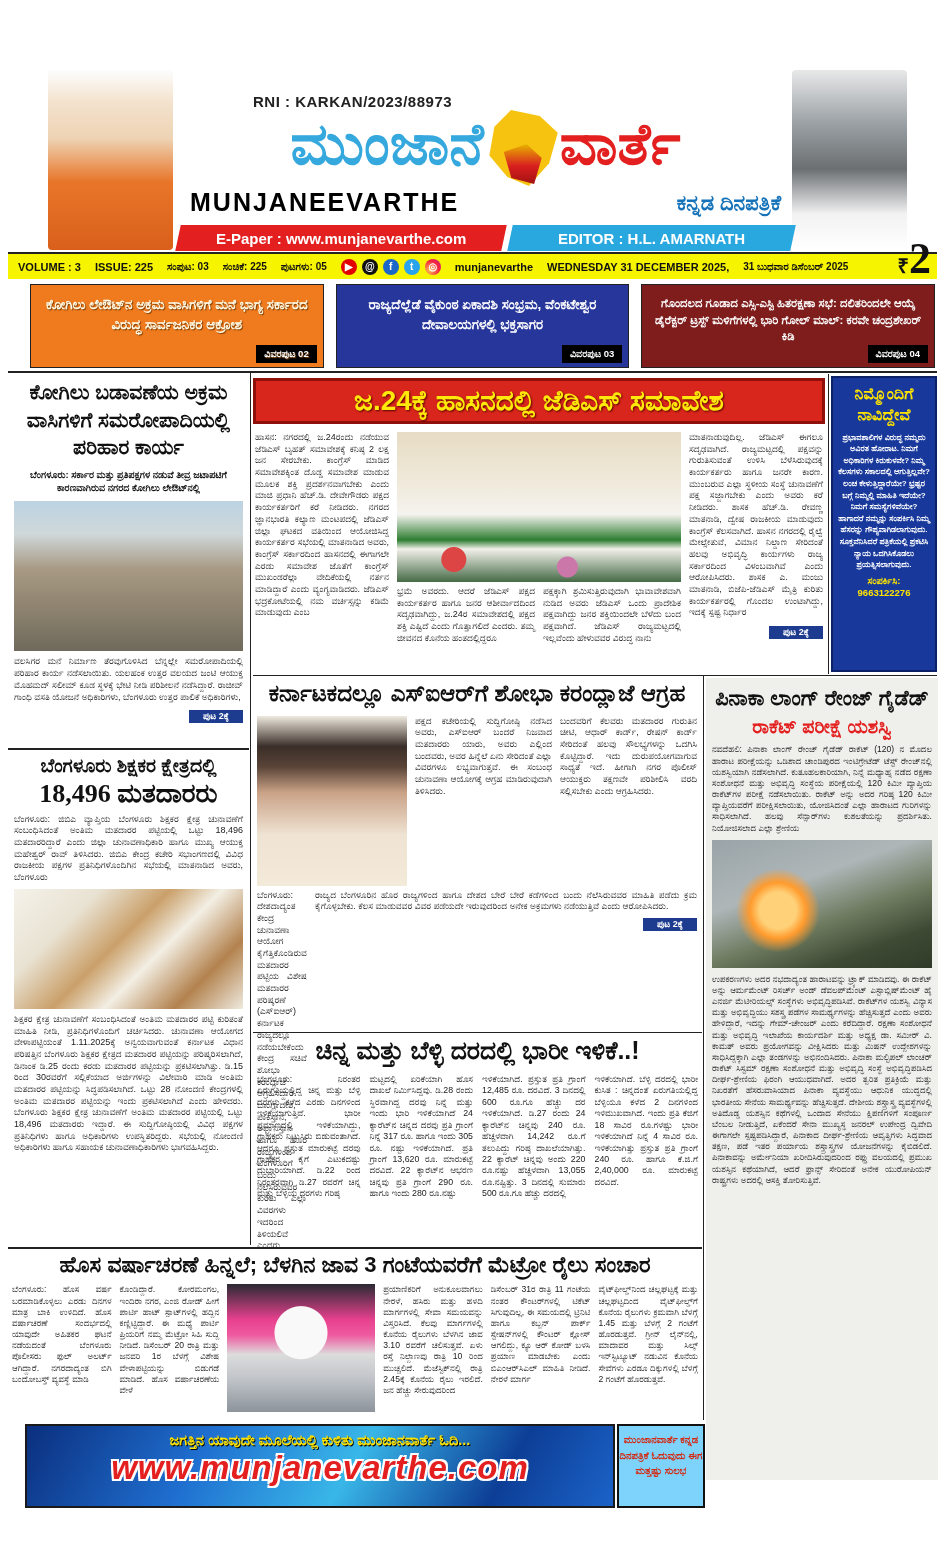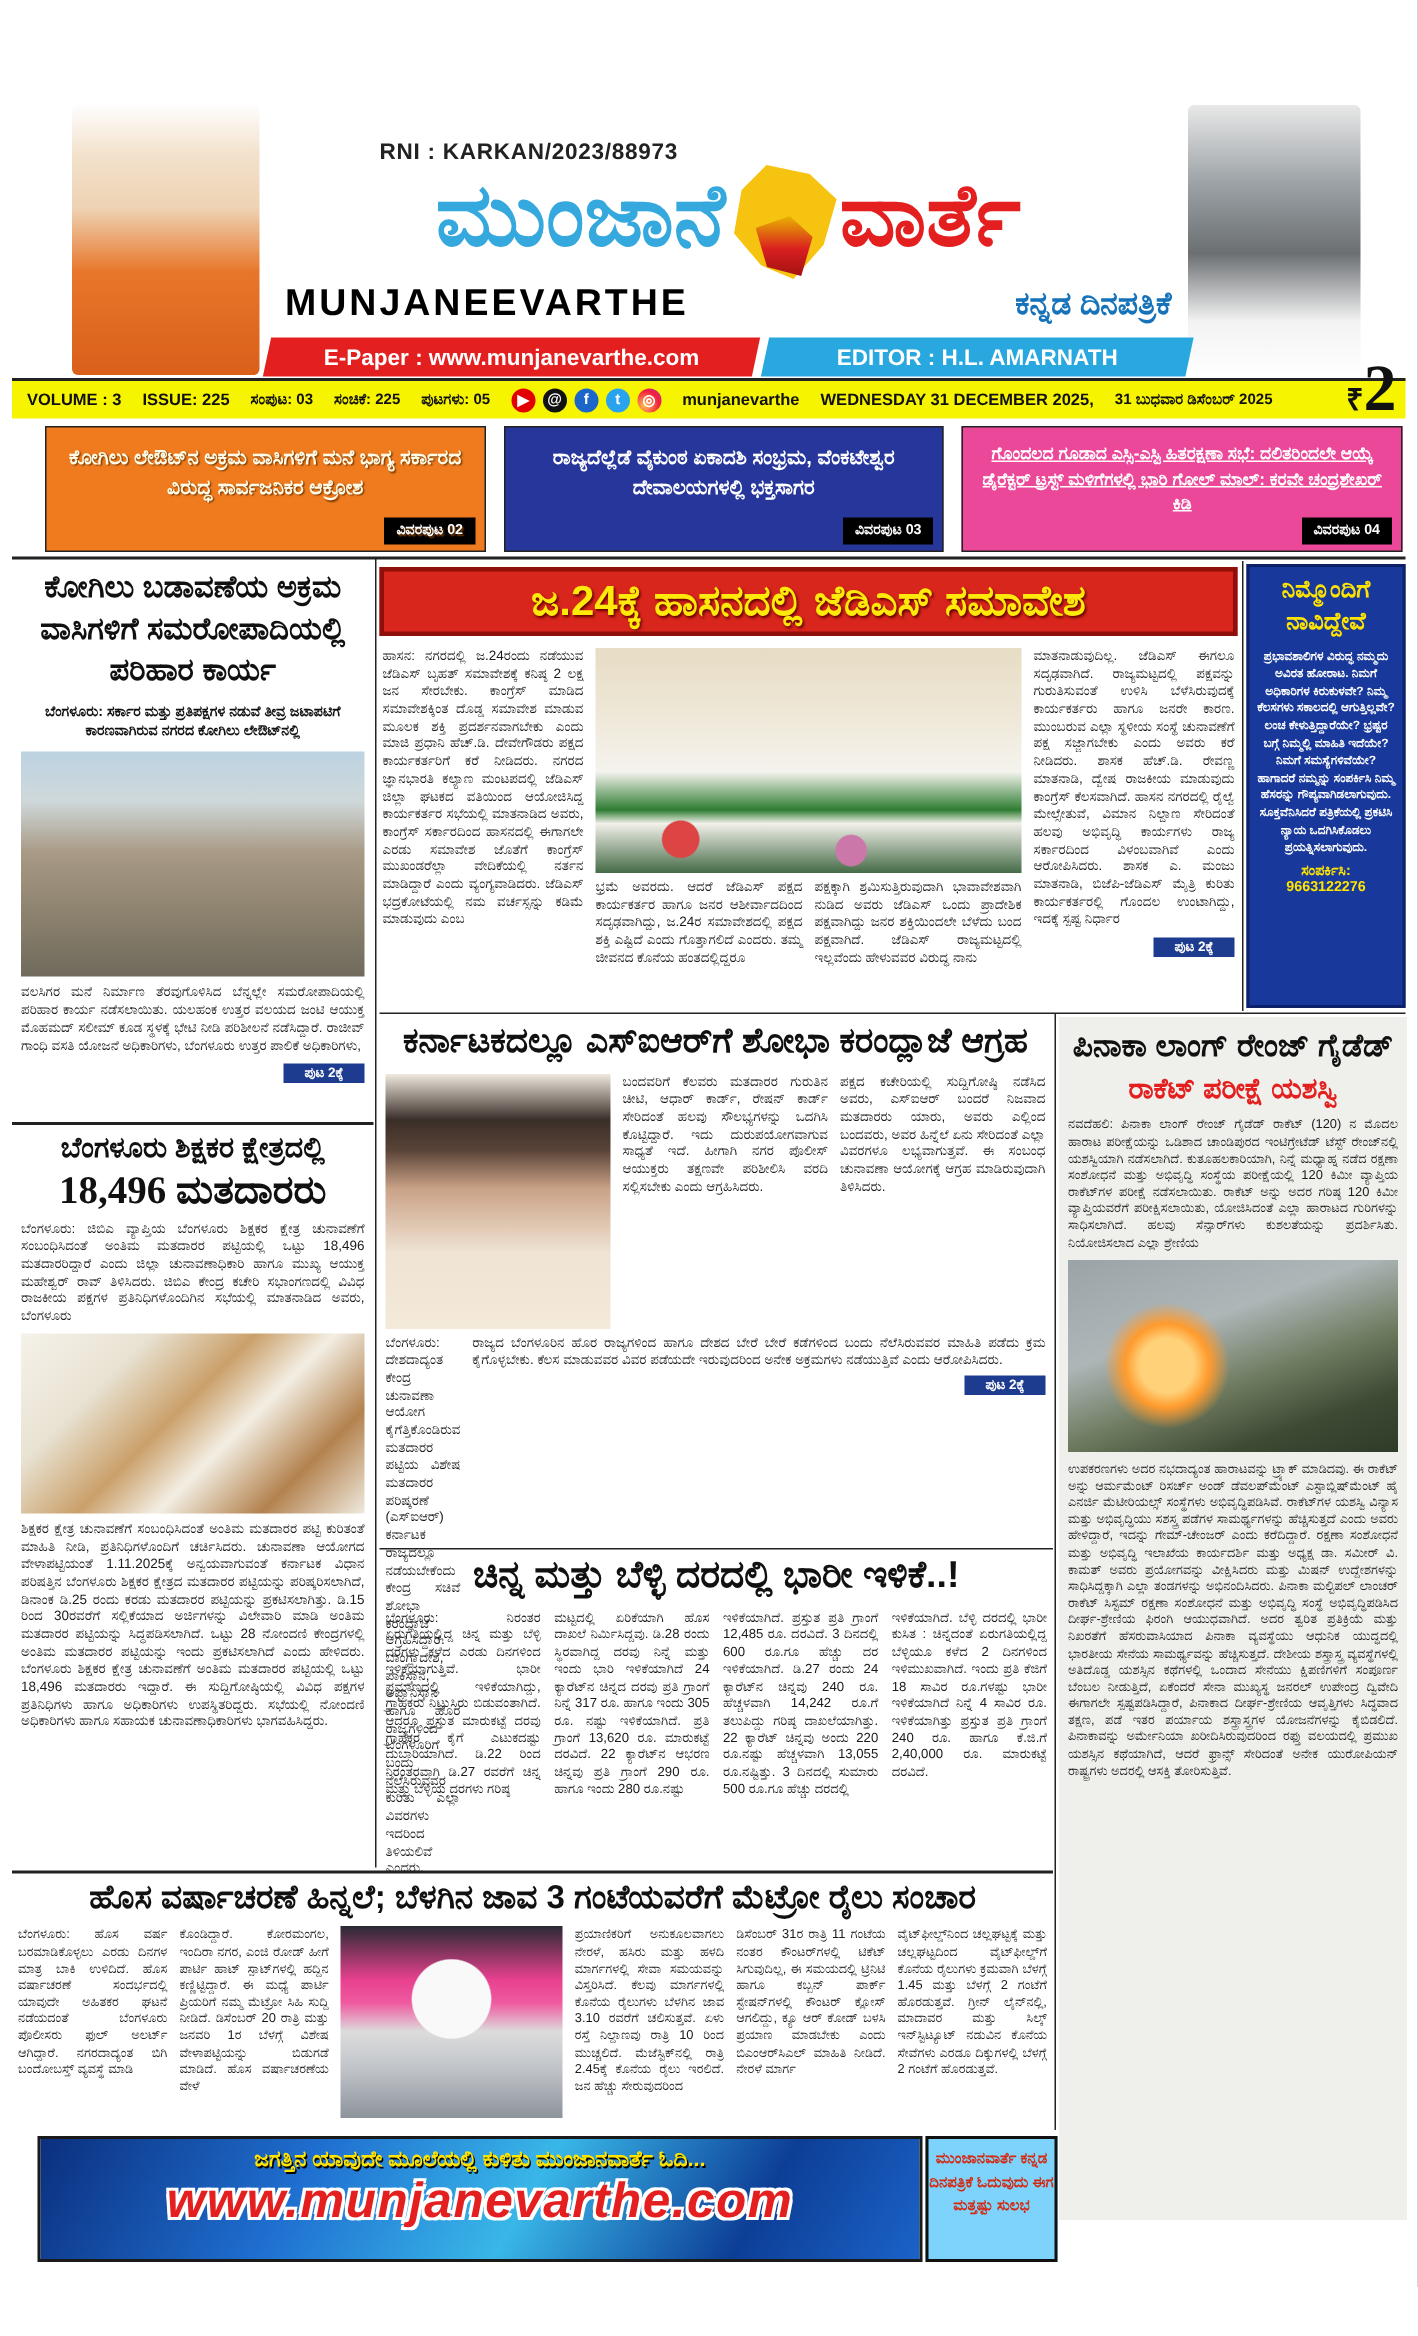--- a/index.html
+++ b/index.html
@@ -44,21 +44,21 @@
   .price { position:absolute; right:6px; top:-14px; display:flex; align-items:flex-start;}
   .price .sym{ font-size:20px; font-weight:bold; margin-top:12px;}
   .price .num{ font-size:44px; font-weight:bold; font-family:"Liberation Serif",serif; line-height:.85;}
 
   
   .teasers { position:absolute; left:30px; top:284px; width:905px; height:84px; display:flex; gap:12px; }
   .teaser { flex:1; position:relative; color:#fff; font-weight:bold; font-size:13.5px; text-align:center;
      padding:10px 8px 16px; line-height:1.45; border:1px solid #222;}
   .teaser.t1{ background:#f07b1e; color:#fffbe6; text-shadow:1px 1px 1px #7a3c00;}
   .teaser.t2{ background:#27369b; }
-  .teaser.t3{ background:#ec4899; font-size:11.5px;text-decoration:underline;}
+  .teaser.t3{ background:#7f1d1d; font-size:11.5px;}
   .pg-tag { position:absolute; right:6px; bottom:4px; background:#000; color:#fff; font-size:9.5px; padding:2px 8px;}
 
   
   .hrule,.vrule{ position:absolute; background:#222; }
 
   
   .body-txt { font-size:9px; line-height:1.3; text-align:justify; color:#1a1a1a;}
   .page2-tag { background:#1d3c8f; color:#fff; font-size:9px; font-weight:bold; padding:1px 14px; display:inline-block;}
 
   
@@ -261,22 +261,22 @@
     </div>
   </div>
 
   <div class="shobha">
     <h2>ಕರ್ನಾಟಕದಲ್ಲೂ ಎಸ್‌ಐಆರ್‌ಗೆ ಶೋಭಾ ಕರಂದ್ಲಾಜೆ ಆಗ್ರಹ</h2>
     <div class="shobha-flex">
       <div class="shobha-left">
         <div class="shobha-photo"></div>
       </div>
       <div class="shobha-cols">
+        <div class="body-txt">ಪಕ್ಷದ ಕಚೇರಿಯಲ್ಲಿ ಸುದ್ದಿಗೋಷ್ಠಿ ನಡೆಸಿದ ಅವರು, ಎಸ್‌ಐಆರ್ ಬಂದರೆ ನಿಜವಾದ ಮತದಾರರು ಯಾರು, ಅವರು ಎಲ್ಲಿಂದ ಬಂದವರು, ಅವರ ಹಿನ್ನೆಲೆ ಏನು ಸೇರಿದಂತೆ ಎಲ್ಲಾ ವಿವರಗಳೂ ಲಭ್ಯವಾಗುತ್ತವೆ. ಈ ಸಂಬಂಧ ಚುನಾವಣಾ ಆಯೋಗಕ್ಕೆ ಆಗ್ರಹ ಮಾಡಿರುವುದಾಗಿ ತಿಳಿಸಿದರು.</div>
         <div class="body-txt">ಬಂದವರಿಗೆ ಕೆಲವರು ಮತದಾರರ ಗುರುತಿನ ಚೀಟಿ, ಆಧಾರ್ ಕಾರ್ಡ್, ರೇಷನ್ ಕಾರ್ಡ್ ಸೇರಿದಂತೆ ಹಲವು ಸೌಲಭ್ಯಗಳನ್ನು ಒದಗಿಸಿ ಕೊಟ್ಟಿದ್ದಾರೆ. ಇದು ದುರುಪಯೋಗವಾಗುವ ಸಾಧ್ಯತೆ ಇದೆ. ಹೀಗಾಗಿ ನಗರ ಪೊಲೀಸ್ ಆಯುಕ್ತರು ತಕ್ಷಣವೇ ಪರಿಶೀಲಿಸಿ ವರದಿ ಸಲ್ಲಿಸಬೇಕು ಎಂದು ಆಗ್ರಹಿಸಿದರು.</div>
-        <div class="body-txt">ಪಕ್ಷದ ಕಚೇರಿಯಲ್ಲಿ ಸುದ್ದಿಗೋಷ್ಠಿ ನಡೆಸಿದ ಅವರು, ಎಸ್‌ಐಆರ್ ಬಂದರೆ ನಿಜವಾದ ಮತದಾರರು ಯಾರು, ಅವರು ಎಲ್ಲಿಂದ ಬಂದವರು, ಅವರ ಹಿನ್ನೆಲೆ ಏನು ಸೇರಿದಂತೆ ಎಲ್ಲಾ ವಿವರಗಳೂ ಲಭ್ಯವಾಗುತ್ತವೆ. ಈ ಸಂಬಂಧ ಚುನಾವಣಾ ಆಯೋಗಕ್ಕೆ ಆಗ್ರಹ ಮಾಡಿರುವುದಾಗಿ ತಿಳಿಸಿದರು.</div>
       </div>
     </div>
     <div class="shobha-bottom">
       <div class="body-txt">ಬೆಂಗಳೂರು: ದೇಶದಾದ್ಯಂತ ಕೇಂದ್ರ ಚುನಾವಣಾ ಆಯೋಗ ಕೈಗೆತ್ತಿಕೊಂಡಿರುವ ಮತದಾರರ ಪಟ್ಟಿಯ ವಿಶೇಷ ಮತದಾರರ ಪರಿಷ್ಕರಣೆ (ಎಸ್‌ಐಆರ್) ಕರ್ನಾಟಕ ರಾಜ್ಯದಲ್ಲೂ ನಡೆಯಬೇಕೆಂದು ಕೇಂದ್ರ ಸಚಿವೆ ಶೋಭಾ ಕರಂದ್ಲಾಜೆ ಆಗ್ರಹಿಸಿದ್ದಾರೆ. ಬಾಂಗ್ಲಾದೇಶ, ಪಾಕಿಸ್ತಾನ, ಅಫ್ಘಾನಿಸ್ತಾನ ಹಾಗೂ ಹೊರ ರಾಜ್ಯಗಳಿಂದ ಬೆಂಗಳೂರಿಗೆ ಬಂದು ನೆಲೆಸಿರುವವರ ಕುರಿತು ಎಲ್ಲಾ ವಿವರಗಳು ಇದರಿಂದ ತಿಳಿಯಲಿವೆ ಎಂದರು.</div>
       <div>
         <div class="body-txt">ರಾಜ್ಯದ ಬೆಂಗಳೂರಿನ ಹೊರ ರಾಜ್ಯಗಳಿಂದ ಹಾಗೂ ದೇಶದ ಬೇರೆ ಬೇರೆ ಕಡೆಗಳಿಂದ ಬಂದು ನೆಲೆಸಿರುವವರ ಮಾಹಿತಿ ಪಡೆದು ಕ್ರಮ ಕೈಗೊಳ್ಳಬೇಕು. ಕೆಲಸ ಮಾಡುವವರ ವಿವರ ಪಡೆಯದೇ ಇರುವುದರಿಂದ ಅನೇಕ ಅಕ್ರಮಗಳು ನಡೆಯುತ್ತಿವೆ ಎಂದು ಆರೋಪಿಸಿದರು.</div>
         <div class="tagline"><span class="page2-tag">ಪುಟ 2ಕ್ಕೆ</span></div>
       </div>
     </div>
   </div>

